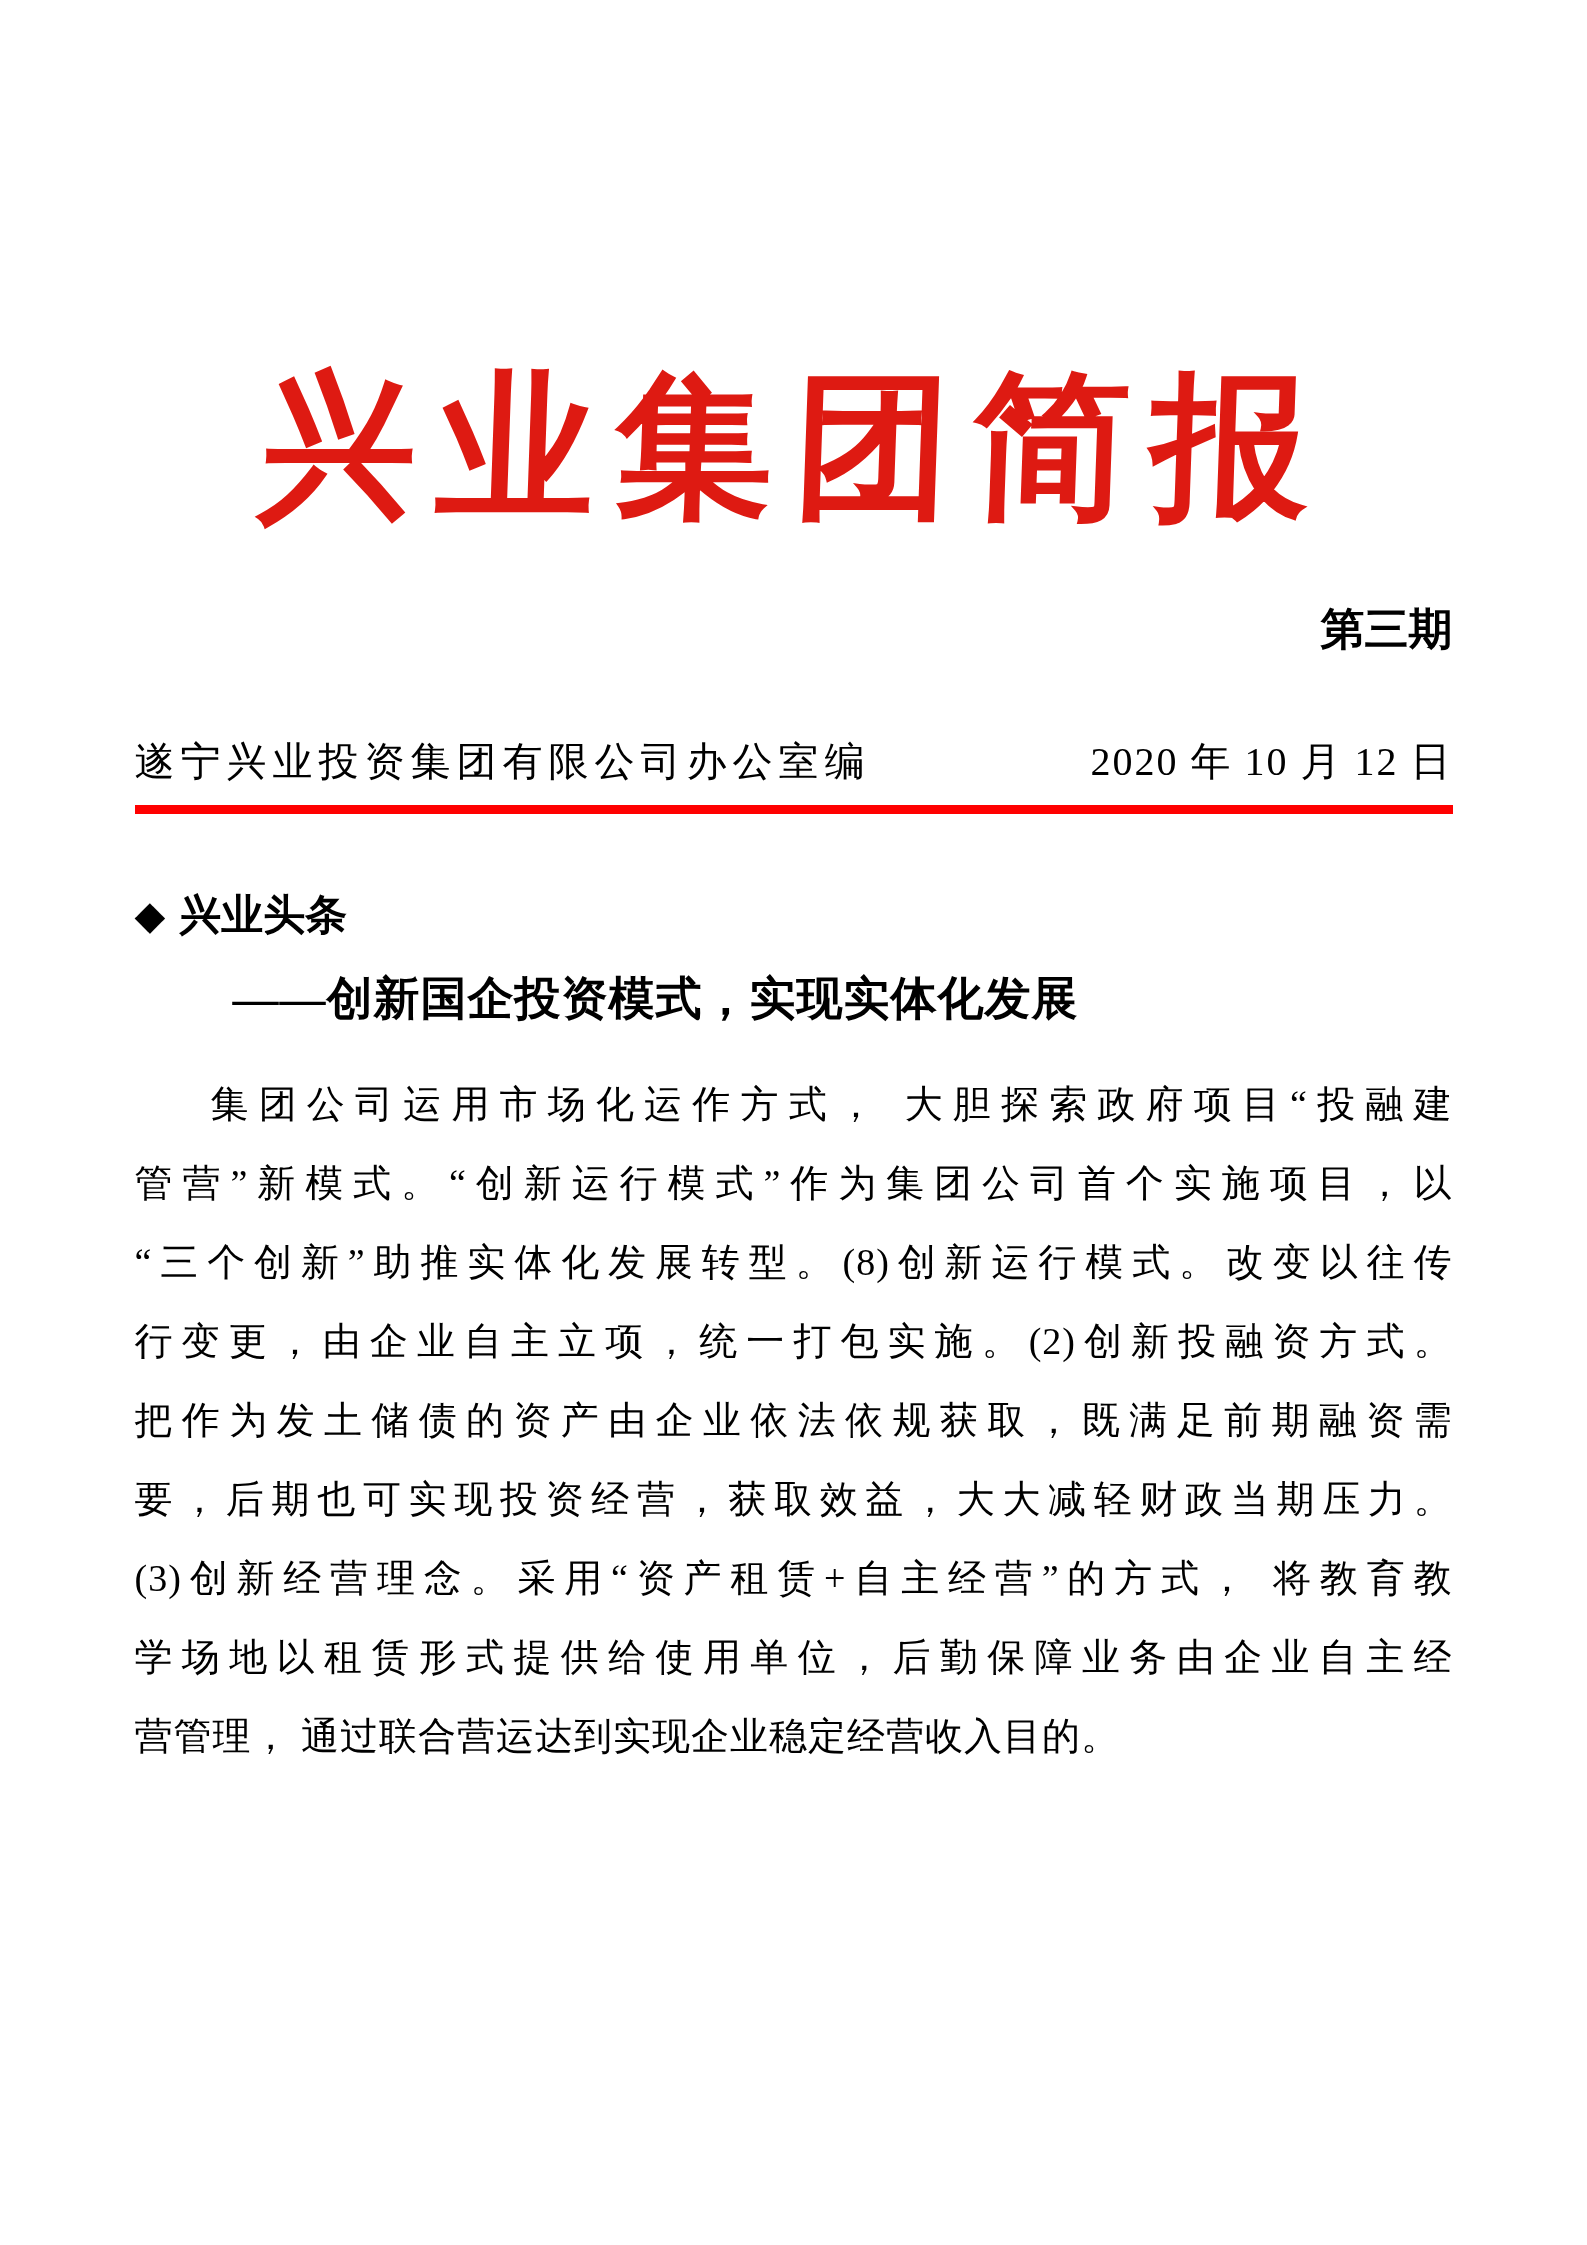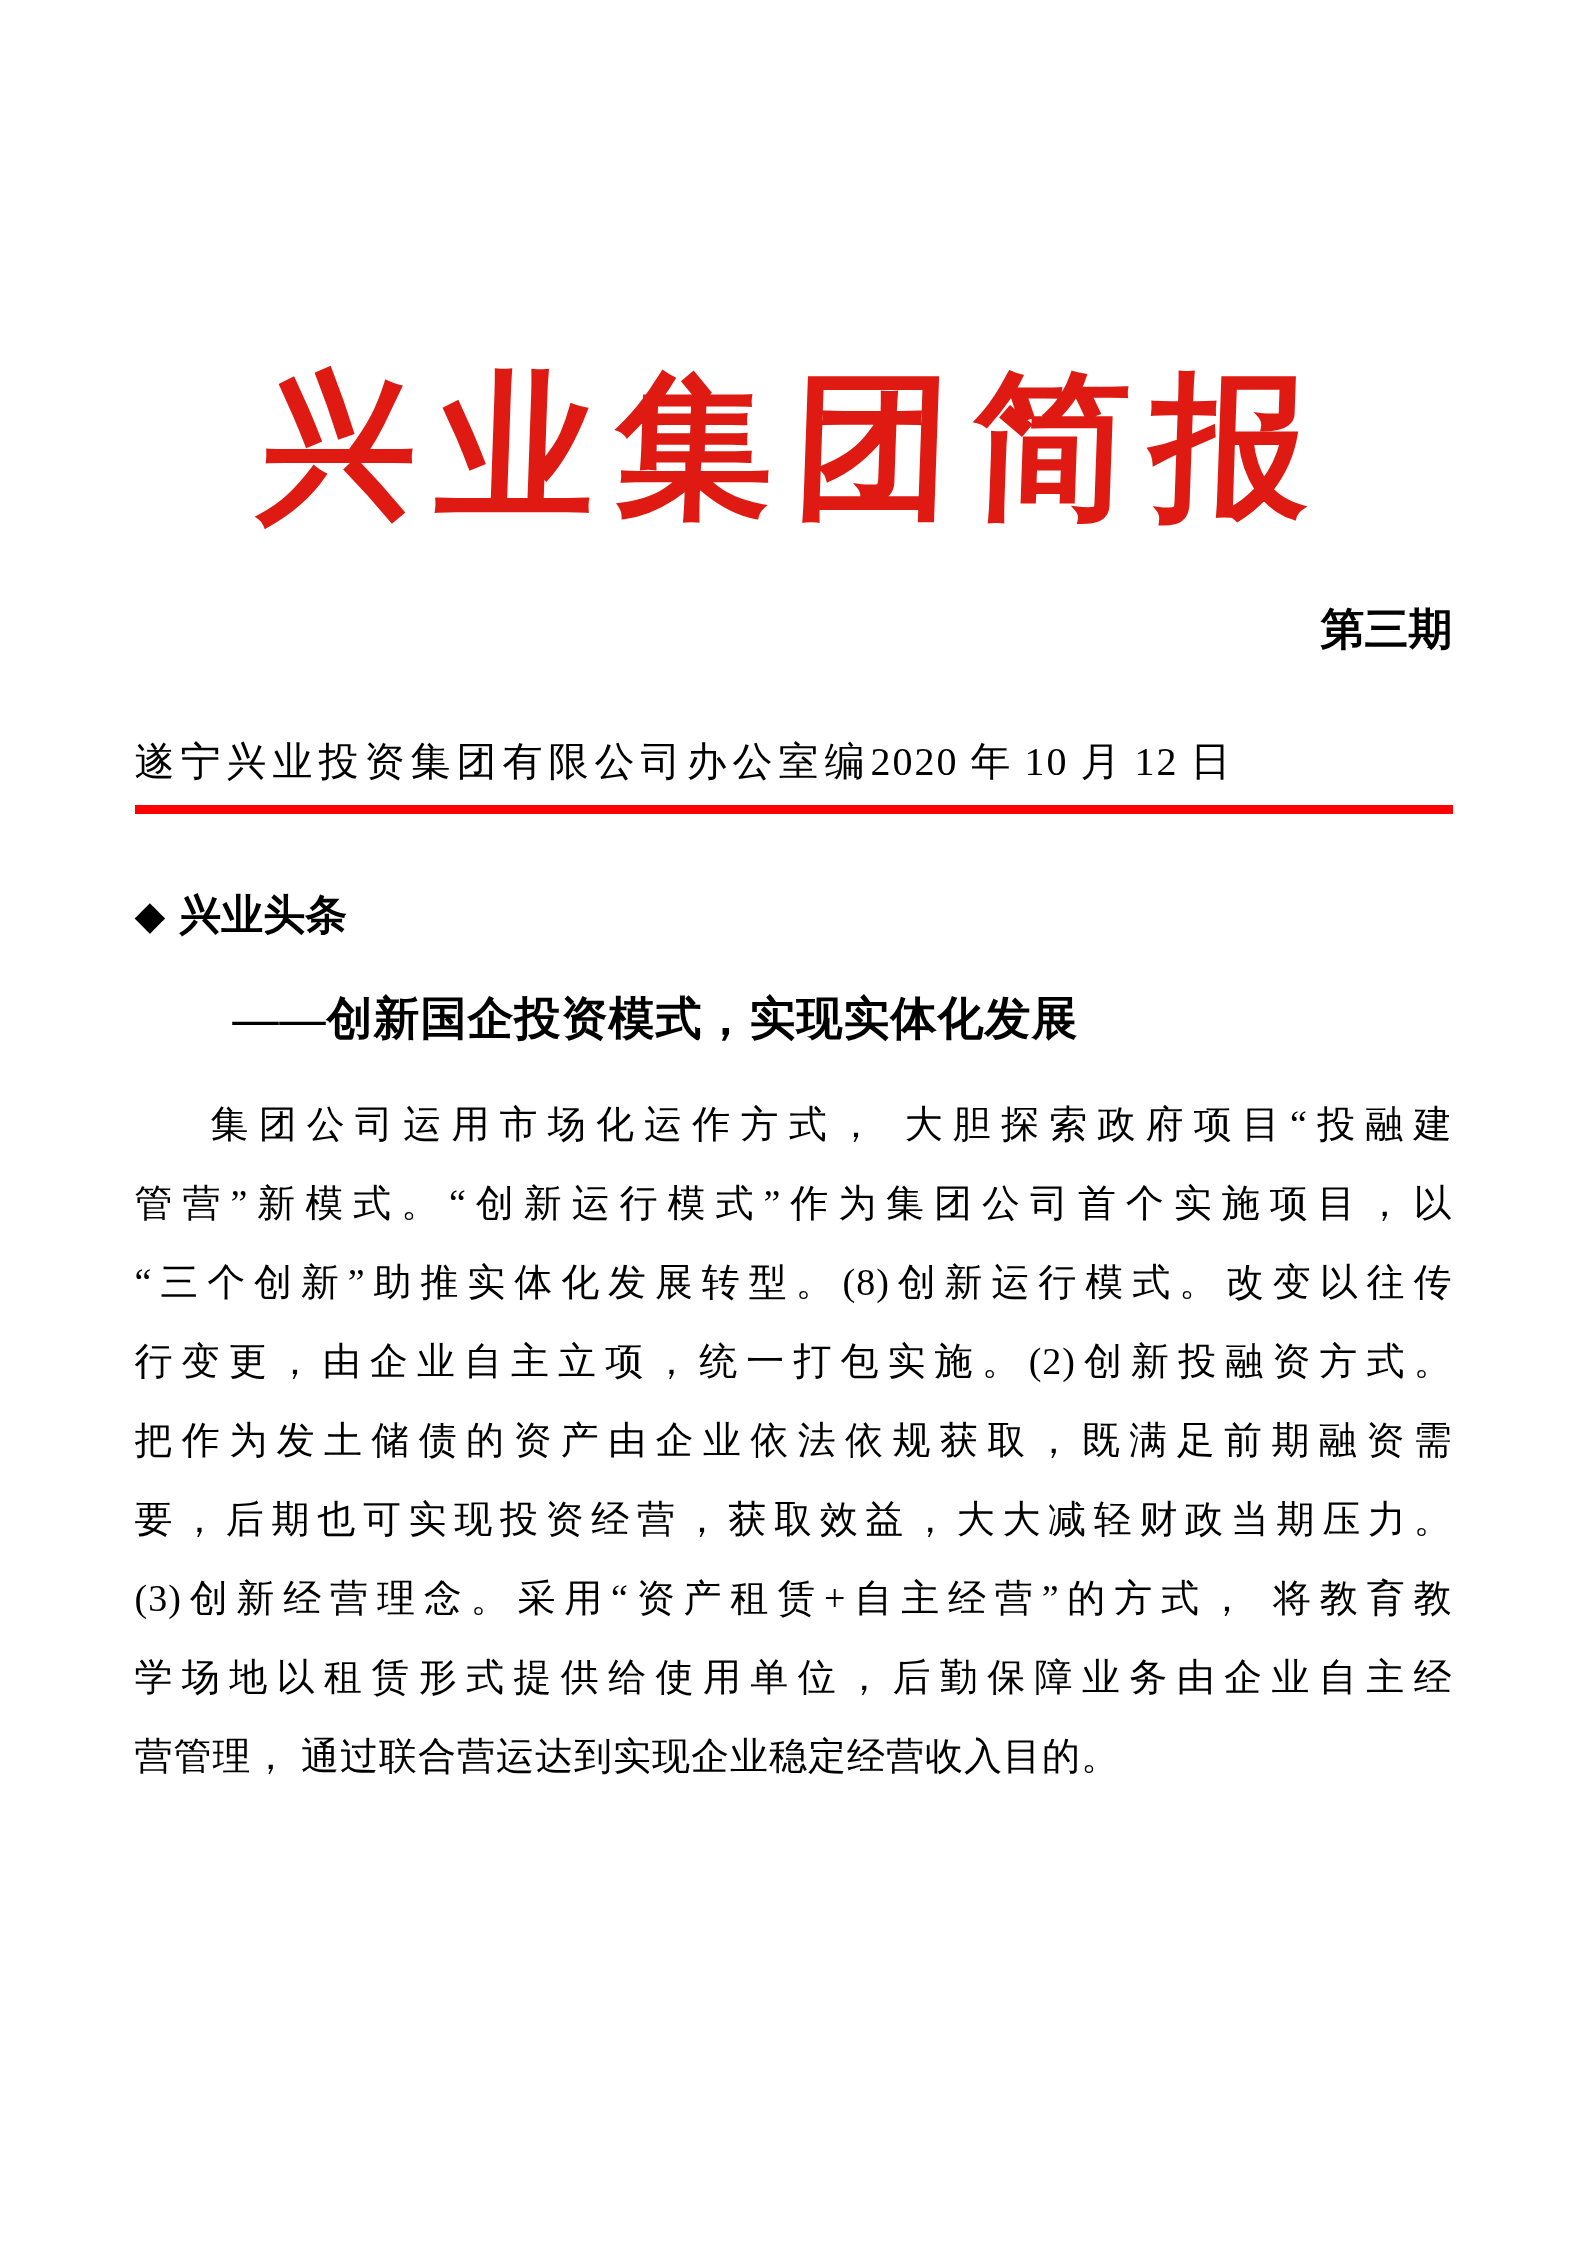--- a/index.html
+++ b/index.html
@@ -34,20 +34,21 @@
     margin-top: 72px;
     text-align: right;
     font-size: 44px;
     line-height: 46px;
     font-weight: 600;
     font-family: "Liberation Sans", "DejaVu Sans", sans-serif;
   }
   .byline-row {
     margin-top: 49px;
     display: flex;
+    justify-content: space-between;
     align-items: baseline;
     font-size: 40px;
     line-height: 42px;
   }
   .publisher { letter-spacing: 6px; font-weight: 500; }
   .pub-date  { letter-spacing: 2px; margin-top: 40px; }
   .red-rule {
     margin-top: 22px;
     height: 9px;
     background: #ff0000;
@@ -61,21 +62,21 @@
     line-height: 44px;
     font-weight: 600;
     font-family: "Liberation Sans", "DejaVu Sans", sans-serif;
   }
   .diamond {
     font-size: 40px;
     line-height: 44px;
     font-family: "DejaVu Sans", sans-serif;
   }
   .headline {
-    margin-top: 58px;
+    margin-top: 38px;
     margin-left: 98px;
     font-size: 46px;
     line-height: 48px;
     font-weight: bold;
     letter-spacing: 1px;
   }
   .article-body {
     margin-top: 42px;
     font-size: 38px;
     line-height: 79px;

